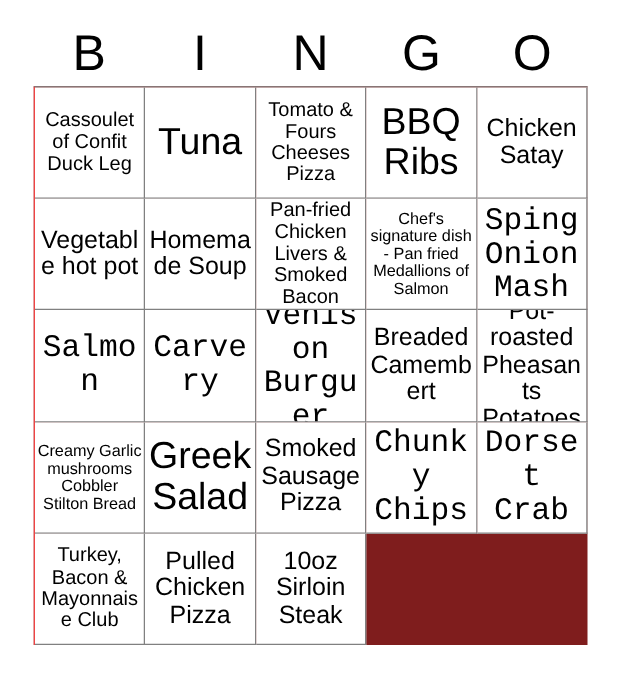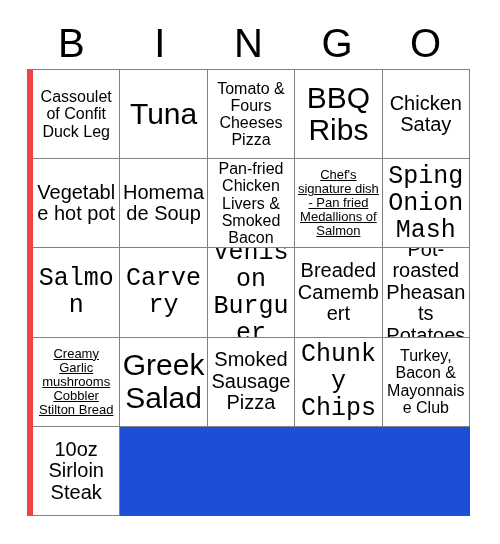--- a/index.html
+++ b/index.html
@@ -49,23 +49,23 @@
   #bingo-grid {
     position: absolute;
     left: 27px;
     top: 69px;
     width: 443px;
     height: 447px;
     display: grid;
     grid-template-columns: repeat(5, 1fr);
     grid-template-rows: repeat(5, 1fr);
     border-top: 1px solid #808080;
-    border-left: 6px solid #ef4444;
+    border-left: 1px solid #ef4444;
     box-sizing: border-box;
-    background: #1d4ed8;
+    background: #7f1d1d;
   }
   .bingo-cell {
     border-right: 1px solid #808080;
     border-bottom: 1px solid #808080;
     box-sizing: border-box;
     display: flex;
     align-items: center;
     justify-content: center;
     text-align: center;
     padding: 1px 2px;
@@ -78,21 +78,21 @@
     display: block;
     width: 100%;
     word-wrap: break-word;
   }
 
   
   .fs-xl   { font-size: 30px; }
   .fs-lg   { font-size: 25px; font-family: Liberation Mono, monospace; }
   .fs-md   { font-size: 20px; }
   .fs-sm   { font-size: 16px; }
-  .fs-xs   { font-size: 13px; text-decoration: underline; }
+  .fs-xs   { font-size: 13px; }
 </style>
 </head>
 <body>
 
 <div id="bingo-card">
 
   <div id="header-row">
     <div class="header-letter">B</div>
     <div class="header-letter">I</div>
     <div class="header-letter">N</div>
@@ -157,20 +157,26 @@
         <span class="cell-text fs-xl">Greek Salad</span>
       </div>
     <div class="bingo-cell">
         <span class="cell-text fs-md">Smoked Sausage Pizza</span>
       </div>
 
     <div class="bingo-cell">
         <span class="cell-text fs-lg">Chunky Chips</span>
       </div>
     <div class="bingo-cell">
+        <span class="cell-text fs-lg">Dorset Crab</span>
+      </div>
+    <div class="bingo-cell">
         <span class="cell-text fs-sm">Turkey, Bacon &amp; Mayonnaise Club</span>
+      </div>
+    <div class="bingo-cell">
+        <span class="cell-text fs-md">Pulled Chicken Pizza</span>
       </div>
     <div class="bingo-cell">
         <span class="cell-text fs-md">10oz Sirloin Steak</span>
       </div>
 
   </div>
 </div>
 
 </body></html>

